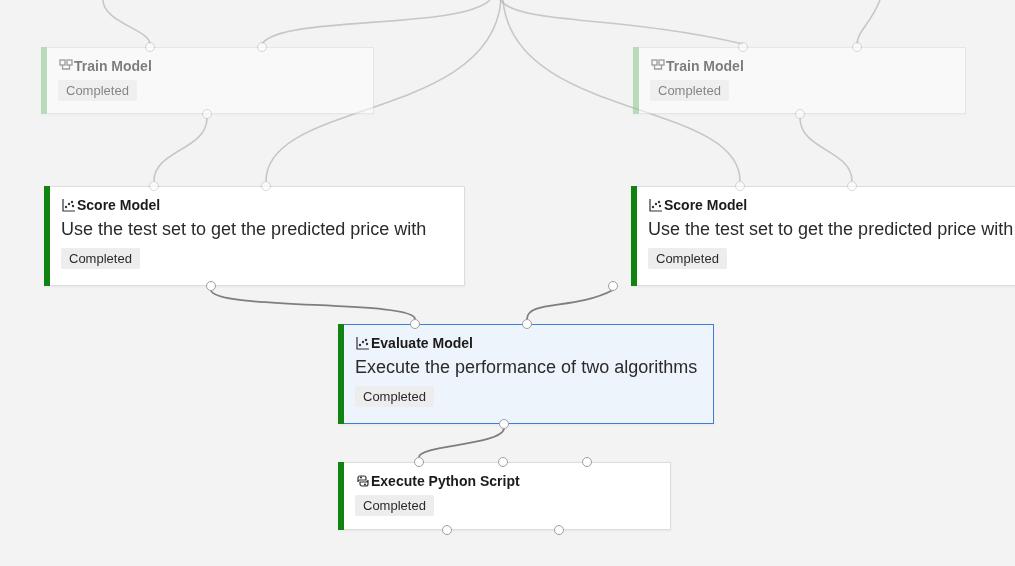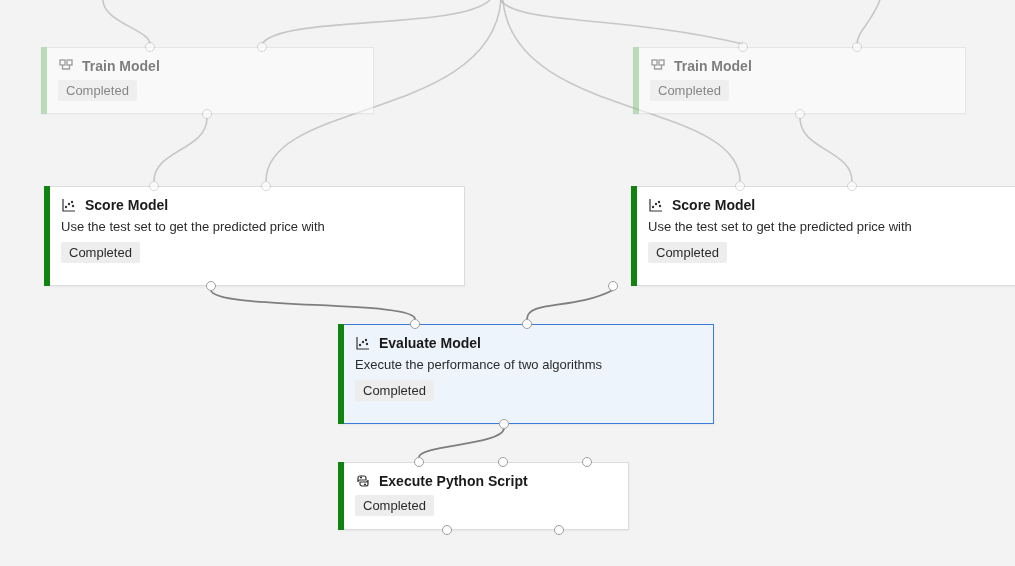--- a/index.html
+++ b/index.html
@@ -37,36 +37,36 @@
     left: -1px; top: -1px; bottom: -1px;
     width: 6px;
   }
   .node.selected {
     border: 1px solid #3b7dd8;
     background: #eef4fb;
   }
   .node .title-row {
     display: flex;
     align-items: center;
-    gap: 8px;
+    gap: 0;
     margin-bottom: 6px;
   }
   .node .icon {
     flex: 0 0 auto;
     display: inline-flex;
     align-items: center;
     justify-content: center;
   }
   .node .title {
     font-size: 14px;
     font-weight: 600;
     color: #1b1b1b;
   }
   .node .desc {
-    font-size: 13px;
+    font-size: 18px;
     color: #2b2b2b;
     margin-bottom: 8px;
     white-space: nowrap;
     overflow: hidden;
     text-overflow: clip;
   }
   .node .status {
     display: inline-block;
     background: #ededed;
     padding: 3px 8px;
@@ -210,21 +210,21 @@
               <circle cx="12" cy="9" r="1.2"></circle>
             </g>
           </svg>
       </span>
       <span class="title">Evaluate Model</span>
     </div>
     <div class="desc">Execute the performance of two algorithms</div>
     <span class="status">Completed</span>
   </div>
 
-  <div class="node" style="left:338px; top:462px; width:291px; height:68px;">
+  <div class="node" style="left:338px; top:462px; width:333px; height:68px;">
     <span class="stripe" style="background:#118311;"></span>
     <div class="title-row">
       <span class="icon">
         <svg viewBox="0 0 16 16">
             <g fill="none" stroke="#333" stroke-width="1.2">
               <path d="M5 3 h4 a2 2 0 0 1 2 2 v2 h-6 a2 2 0 0 0 -2 2 v-4 a2 2 0 0 1 2 -2 z"></path>
               <path d="M11 13 h-4 a2 2 0 0 1 -2 -2 v-2 h6 a2 2 0 0 0 2 -2 v4 a2 2 0 0 1 -2 2 z"></path>
               <circle cx="6" cy="4.5" r="0.5" fill="#333"></circle>
               <circle cx="10" cy="11.5" r="0.5" fill="#333"></circle>
             </g>

